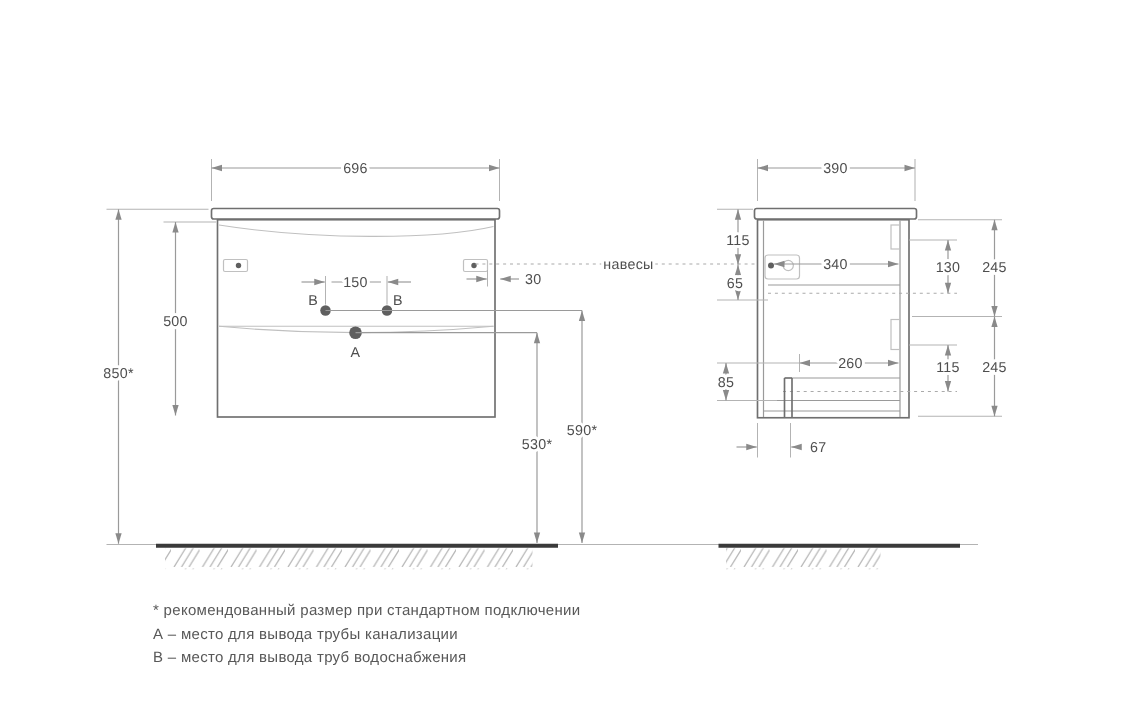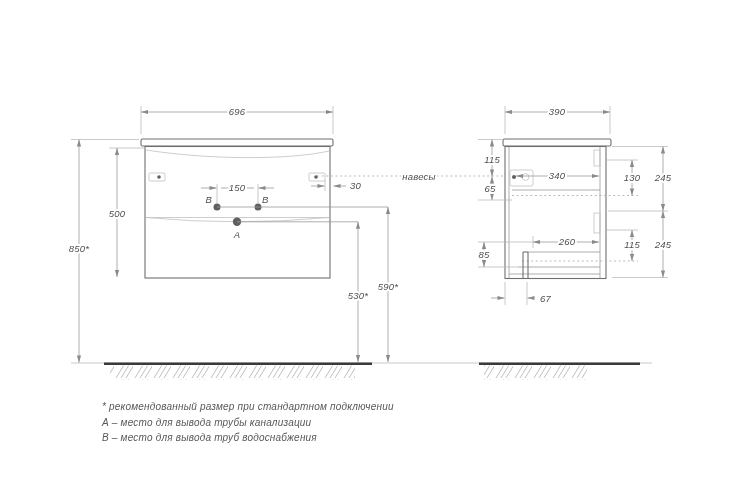--- a/index.html
+++ b/index.html
@@ -1,16 +1,16 @@
 <!DOCTYPE html>
 <html><head>
 <meta charset="utf-8">
 <style>
   html,body { margin:0; padding:0; background:#ffffff; }
-  .stage { position:relative; width:750px; height:482px; background:#ffffff; overflow:hidden;font-style:italic; }
+  .stage { position:relative; width:750px; height:482px; background:#ffffff; overflow:hidden; }
   svg { display:block; }
   .ext  { stroke:#b3b3b3; stroke-width:0.7; fill:none; }
   .dim  { stroke:#9a9a9a; stroke-width:0.8; fill:none; }
   .dash { stroke:#aaaaaa; stroke-width:0.8; fill:none; stroke-dasharray:2 2.6; }
   .cab  { stroke:#6f6f6f; stroke-width:1.1; fill:#ffffff; }
   .cabl { stroke:#6f6f6f; stroke-width:1.1; fill:none; }
   .inl  { stroke:#9a9a9a; stroke-width:0.8; fill:none; }
   .soft { stroke:#c0c0c0; stroke-width:0.8; fill:none; }
   .ground { stroke:#3a3a3a; stroke-width:2.6; fill:none; }
   .dot  { fill:#5f5f5f; stroke:none; }

